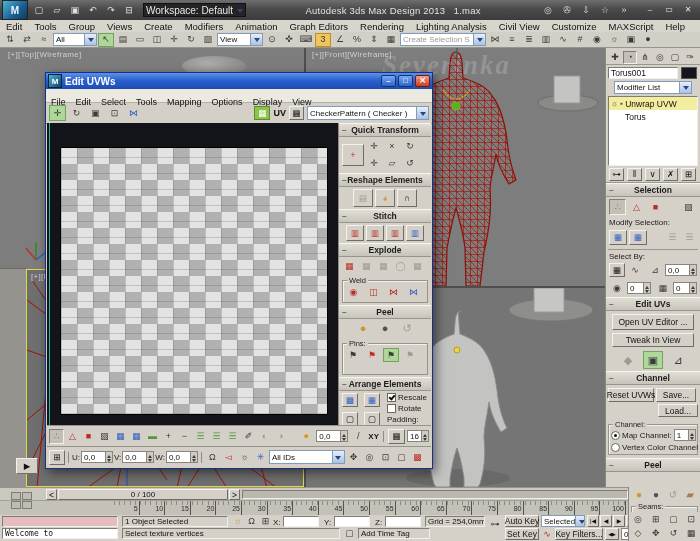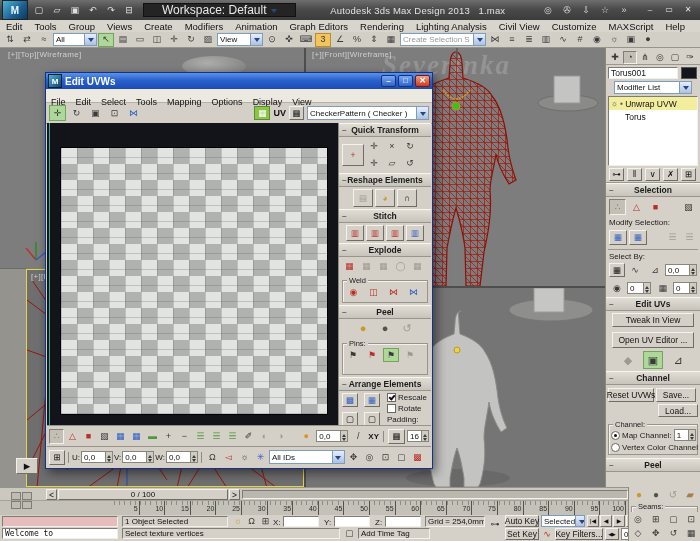--- a/index.html
+++ b/index.html
@@ -6,22 +6,22 @@
   #app{position:relative;width:700px;height:541px;overflow:hidden;background:#d5d1c8;
        font-family:"Liberation Sans",sans-serif;color:#111;cursor:default;-webkit-user-select:none;user-select:none;}
   .abs{position:absolute;}
   
   .titlebar{left:0;top:0;width:700px;height:20px;background:linear-gradient(#6e6e6e,#4b4b4b 45%,#3b3b3b);
             display:flex;align-items:center;color:#d8d8d8;font-size:9px;}
   .logo{width:24px;height:18px;margin:1px 3px 1px 2px;background:linear-gradient(135deg,#49b4d8,#1b5d90 60%,#0d3a60);
         border:1px solid #222;color:#eaf6ff;font-weight:bold;font-size:10px;display:flex;align-items:center;justify-content:center;}
   .qa{display:flex;align-items:center;gap:2px;margin-right:6px;}
   .qa .tbi{color:#e0e0e0;}
-  .wsbox{background:#242424;border:1px solid #111;color:#e8e8e8;font-size:12px;height:12px;display:flex;align-items:center;
-         padding:0 18px;gap:4px;text-align:center;}
+  .wsbox{background:#242424;border:1px solid #111;color:#e8e8e8;font-size:10px;height:12px;display:flex;align-items:center;
+         padding:0 2px;gap:4px;text-align:center;}
   .apptitle{flex:1;text-align:center;color:#e2e2e2;font-size:9.5px;letter-spacing:.2px;white-space:nowrap;}
   .searchbox{width:128px;height:12px;background:#fff;border:1px solid #777;font-size:8px;font-style:italic;color:#888;
              display:flex;align-items:center;padding:0 3px;margin-right:4px;}
   .infoicons{display:flex;gap:3px;margin-right:10px;}
   .infoicons .tbi{color:#d8d8d8;}
   .winbtns{display:flex;gap:3px;margin-right:4px;}
   .winbtns .tbi{color:#e6e6e6;font-size:8px;}
   .menubar{left:0;top:20px;width:700px;height:12px;background:#d8d5cd;border-bottom:1px solid #a8a59c;
            display:flex;align-items:center;font-size:9.5px;}
   .mitem{padding:0 6px;}
@@ -406,25 +406,25 @@
       <span class="spin">
         <span class="sv" style="width:16px;">0</span>
           <span class="sa">
             <b></b>
             <i></i>
           </span>
       </span>
     </div>
 
     <div class="rhead">Edit UVs</div>
+    <div style="display:flex;justify-content:center;padding:3px 0 1px;">
+      <span class="pbtn" style="width:82px;height:16px;">Open UV Editor ...</span>
+    </div>
     <div style="display:flex;justify-content:center;padding:2px 0;">
       <span class="pbtn" style="width:82px;height:14px;">Tweak In View</span>
-    </div>
-    <div style="display:flex;justify-content:center;padding:3px 0 1px;">
-      <span class="pbtn" style="width:82px;height:16px;">Open UV Editor ...</span>
     </div>
     <div class="icorow" style="justify-content:center;gap:5px;">
 
     <span class="tbi dim" style="width:20px;height:18px;font-size:11px;">◆</span>
         <span class="tbi hl-green" style="width:20px;height:18px;font-size:11px;">▣</span>
         <span class="tbi" style="width:20px;height:18px;font-size:11px;">⊿</span>
       </div>
 
     <div class="rhead">Channel</div>
     <div style="display:flex;gap:2px;padding:3px 2px 1px;">

